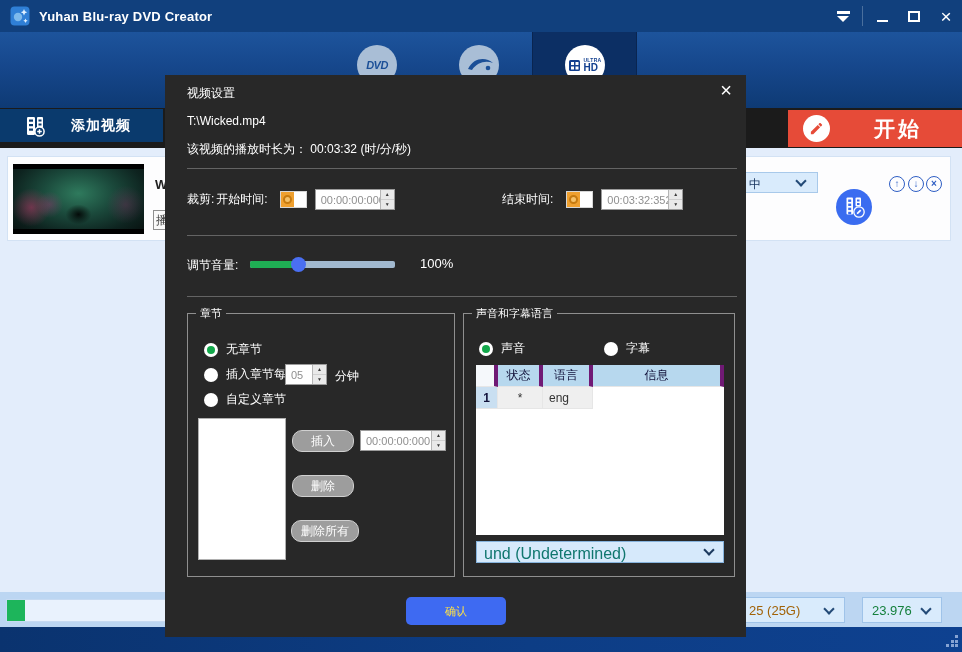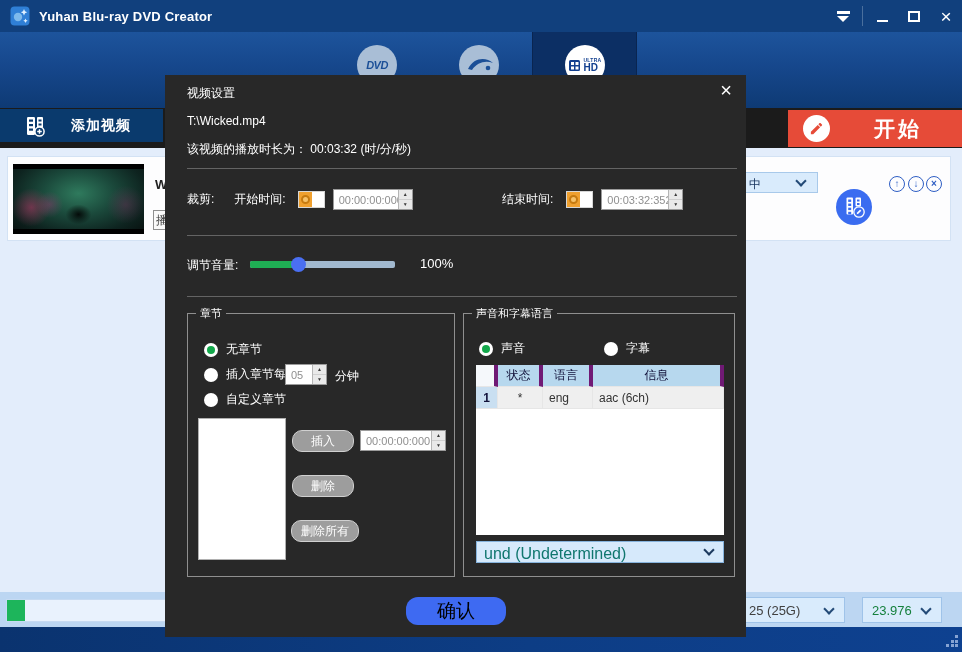--- a/index.html
+++ b/index.html
@@ -60,21 +60,21 @@
 .lang-dd .chev{right:12px;top:4px}
 .edit-circle{position:absolute;left:828px;top:32px;width:36px;height:36px;cursor:pointer}
 .mini{position:absolute;top:19px;width:16px;height:16px;border:1.5px solid #2e5ec4;border-radius:50%;color:#2e5ec4;font-size:10px;font-weight:700;text-align:center;line-height:13px;cursor:pointer}
 
 
 .bottombar{position:absolute;left:0;top:592px;width:962px;height:35px;background:#bcd6f2;z-index:1}
 .progress{position:absolute;left:6px;top:7px;width:680px;height:23px;background:#e9f2fd;border:1px solid #c6daf2}
 .pfill{position:absolute;left:0;top:0;width:18px;height:21px;background:#1db55b}
 .dd{position:absolute;top:5px;height:26px;background:#d9ebfc;border:1px solid #9fc3e9;cursor:pointer}
 .disc-dd{left:690px;width:155px}
-.disc-text{position:absolute;left:58px;top:5px;font-size:13px;color:#404040}
+.disc-text{position:absolute;left:58px;top:5px;font-size:13px;color:#a16207}
 .fps-dd{left:862px;width:80px}
 .fps-text{position:absolute;left:9px;top:5px;font-size:13px;color:#15803d}
 .dd .chev{right:11px;top:7px}
 
 
 .footer{position:absolute;left:0;top:627px;width:962px;height:25px;background:linear-gradient(90deg,#0a336f 0%,#0d3d85 55%,#0e4190 100%);z-index:1}
 .grip{position:absolute;right:3px;bottom:4px;width:13px;height:13px}
 .grip i{position:absolute;width:3px;height:3px;background:#86a3d3}
 
 
@@ -112,21 +112,21 @@
 .avtable .cell{font-size:12px;display:flex;align-items:center;border-right:1px solid #e6e6e6;border-bottom:1px solid #e6e6e6}
 .avtable .hdr{background:#b7d8ee;color:#12123a;font-weight:400;justify-content:center;border-right:4px solid #701a75}
 .avtable .corner{background:#f5f8fb}
 .avtable .numcell{background:#c9dff1;color:#12123a;font-weight:700;justify-content:center}
 .avtable .datacell{background:#efefef;color:#333;padding-left:6px}
 .avtable .datacell.ctr{justify-content:center;padding-left:0}
 .avtable .filler{grid-column:1/-1;background:#fff}
 .lang-select{position:absolute;left:12px;top:227px;width:248px;height:22px;background:#d6e9fb;border:1px solid #86b3dd;cursor:pointer}
 .lang-select-val{position:absolute;left:7px;top:3px;font-size:16px;color:#0f766e}
 .lang-select .chev{right:10px;top:4px;border-color:#1d3a5f}
-.confirm-btn{position:absolute;left:241px;top:522px;width:100px;height:28px;background:#3e6af2;border-radius:12px;color:#000000;font-size:19px;display:grid;place-items:center;cursor:pointer}
+.confirm-btn{position:absolute;left:241px;top:522px;width:100px;height:28px;background:#3e6af2;border-radius:5px;color:#fde047;font-size:11px;display:grid;place-items:center;cursor:pointer}
 </style>
 </head>
 <body>
 
 <div class="app">
 
   <div class="header-band">
     <div class="uhd-box"></div>
     <div class="disc gray" style="left:357px">
       <span class="dvd-text">DVD</span>
@@ -266,21 +266,21 @@
 
   <div class="dialog">
     <div class="dlg-title">视频设置</div>
     <div class="dlg-close">×</div>
     <div class="dlg-path">T:\Wicked.mp4</div>
     <div class="dlg-duration">该视频的播放时长为： 00:03:32 (时/分/秒)</div>
     <div class="sep" style="top:93px"></div>
 
     <div class="trim-group" style="left:22px">
       <span class="dlbl">裁剪:</span>
-      <span class="dlbl" style="margin-left:20px">开始时间:</span>
+      <span class="dlbl" style="margin-left:2px">开始时间:</span>
       <span class="toggle" style="margin-left:12px">
           <span class="t-on"></span>
           <span class="t-off"></span>
         </span>
       <span class="spin" style="margin-left:8px;width:80px">
         <span class="spin-val">00:00:00:000</span>
         <span class="spin-btns">
             <i>▲</i>
             <i>▼</i>
           </span>
@@ -356,21 +356,20 @@
         <span class="radio-lbl">字幕</span>
       </label>
       <div class="avtable">
         <div class="cell hdr corner"></div>
         <div class="cell hdr">状态</div>
         <div class="cell hdr">语言</div>
         <div class="cell hdr">信息</div>
         <div class="cell numcell">1</div>
         <div class="cell datacell ctr">*</div>
         <div class="cell datacell">eng</div>
-        <div class="cell datacell">aac (6ch)</div>
         <div class="filler"></div>
       </div>
       <div class="lang-select">
         <span class="lang-select-val">und (Undetermined)</span>
         <span class="chev"></span>
       </div>
     </div>
 
     <div class="confirm-btn">确认</div>
   </div>

